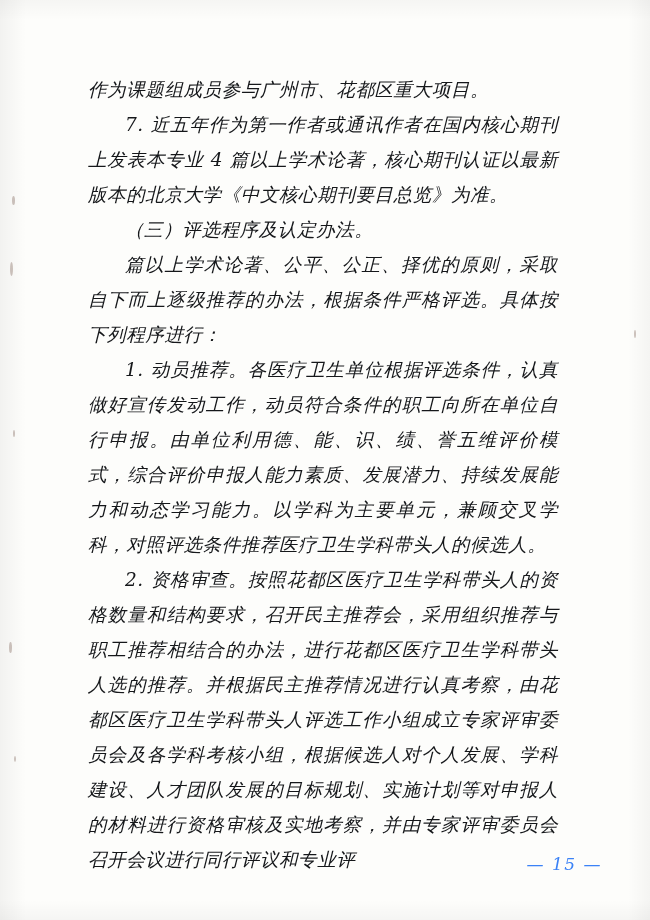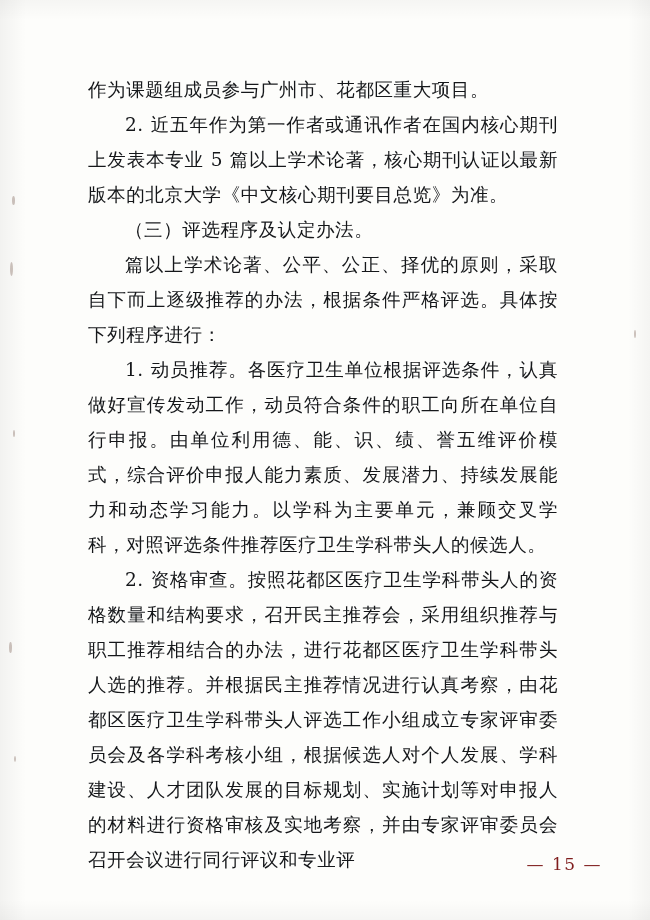--- a/index.html
+++ b/index.html
@@ -12,20 +12,21 @@
     background: #ffffff;
     font-family: "DejaVu Serif", "Liberation Serif", serif;
     overflow: hidden;
   }
   .page {
     position: relative;
     width: 650px;
     height: 920px;
     background: #fdfdfb;
     box-sizing: border-box;
+    font-style: italic;
   }
   
   .page::before {
     content: "";
     position: absolute;
     inset: 0;
     background:
       linear-gradient(to right, rgba(0,0,0,0.045) 0px, rgba(0,0,0,0.0) 26px),
       linear-gradient(to left, rgba(0,0,0,0.035) 0px, rgba(0,0,0,0.0) 22px),
       linear-gradient(to bottom, rgba(0,0,0,0.03) 0px, rgba(0,0,0,0.0) 20px),
@@ -51,21 +52,21 @@
   .para.indent {
     text-indent: 37px;
   }
   .page-number {
     position: absolute;
     left: 0;
     right: 48px;
     bottom: 46px;
     text-align: right;
     font-size: 17px;
-    color: #7f1d1d;
+    color: #3b82f6;
     letter-spacing: 1.5px;
     font-family: "DejaVu Serif", "Liberation Serif", serif;
   }
   
   .speck {
     position: absolute;
     background: #b9aca5;
     border-radius: 50%;
     opacity: 0.75;
     pointer-events: none;
@@ -84,21 +85,21 @@
 
   <span class="speck s1"></span>
   <span class="speck s2"></span>
   <span class="speck s3"></span>
   <span class="speck s4"></span>
   <span class="speck s5"></span>
   <span class="speck s6"></span>
 
   <div class="content">
     <p class="para">作为课题组成员参与广州市、花都区重大项目。</p>
-    <p class="para indent">2. 近五年作为第一作者或通讯作者在国内核心期刊上发表本专业 5 篇以上学术论著，核心期刊认证以最新版本的北京大学《中文核心期刊要目总览》为准。</p>
+    <p class="para indent">7. 近五年作为第一作者或通讯作者在国内核心期刊上发表本专业 4 篇以上学术论著，核心期刊认证以最新版本的北京大学《中文核心期刊要目总览》为准。</p>
     <p class="para indent">（三）评选程序及认定办法。</p>
     <p class="para indent">篇以上学术论著、公平、公正、择优的原则，采取自下而上逐级推荐的办法，根据条件严格评选。具体按下列程序进行：</p>
     <p class="para indent">1. 动员推荐。各医疗卫生单位根据评选条件，认真做好宣传发动工作，动员符合条件的职工向所在单位自行申报。由单位利用德、能、识、绩、誉五维评价模式，综合评价申报人能力素质、发展潜力、持续发展能力和动态学习能力。以学科为主要单元，兼顾交叉学科，对照评选条件推荐医疗卫生学科带头人的候选人。</p>
     <p class="para indent">2. 资格审查。按照花都区医疗卫生学科带头人的资格数量和结构要求，召开民主推荐会，采用组织推荐与职工推荐相结合的办法，进行花都区医疗卫生学科带头人选的推荐。并根据民主推荐情况进行认真考察，由花都区医疗卫生学科带头人评选工作小组成立专家评审委员会及各学科考核小组，根据候选人对个人发展、学科建设、人才团队发展的目标规划、实施计划等对申报人的材料进行资格审核及实地考察，并由专家评审委员会召开会议进行同行评议和专业评</p>
   </div>
 
   <div class="page-number">— 15 —</div>
 </div>
 
 </body></html>

